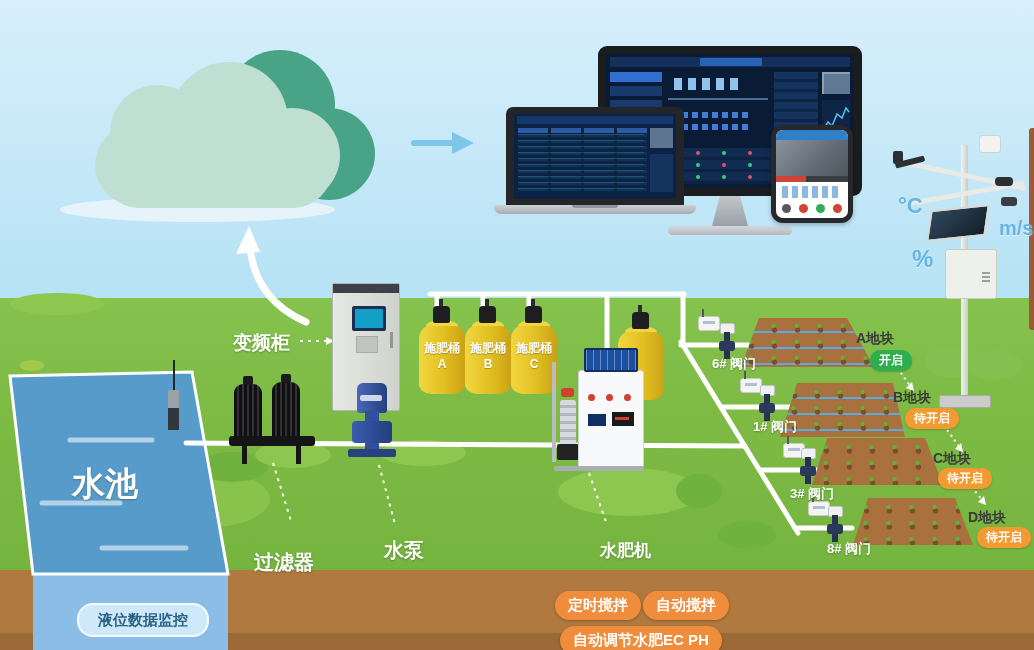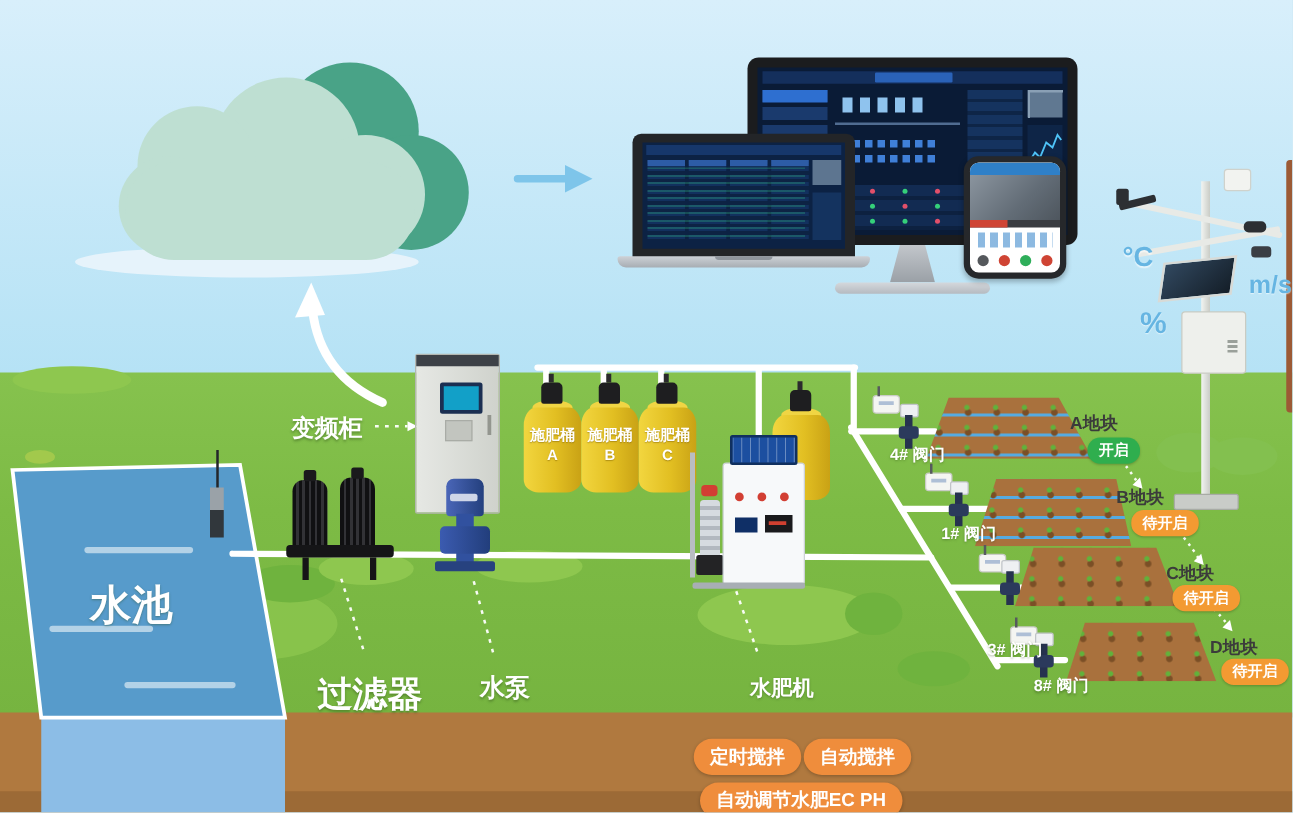--- a/index.html
+++ b/index.html
@@ -364,28 +364,29 @@
       <div class="stem"></div>
       <div class="vbody"></div>
     </div>
   <div class="rtu" style="left:808px;top:501px"></div>
   <div class="valve" style="left:827px;top:506px">
       <div class="cap"></div>
       <div class="stem"></div>
       <div class="vbody"></div>
     </div>
 
-  <div class="wlabel vlbl abs" style="left:712px;top:355px">4# 阀门</div>
+  <div class="wlabel vlbl abs" style="left:712px;top:355px">6# 阀门</div>
   <div class="wlabel vlbl abs" style="left:753px;top:418px">1# 阀门</div>
-  <div class="wlabel vlbl abs" style="left:790px;top:511px">3# 阀门</div>
+  <div class="wlabel vlbl abs" style="left:790px;top:485px">3# 阀门</div>
   <div class="wlabel vlbl abs" style="left:827px;top:540px">8# 阀门</div>
 
   <div class="wlabel abs" style="left:233px;top:330px;font-size:19px">变频柜</div>
-  <div class="wlabel abs" style="left:254px;top:537px;font-size:28px">过滤器</div>
+  <div class="wlabel abs" style="left:254px;top:549px;font-size:20px">过滤器</div>
   <div class="wlabel abs" style="left:384px;top:537px;font-size:20px">水泵</div>
   <div class="wlabel abs" style="left:600px;top:539px;font-size:17px">水肥机</div>
   <div class="wlabel abs" style="left:72px;top:462px;font-size:33px">水池</div>
 
+  <div id="pool-badge" class="abs" style="left:77px;top:603px;width:128px;height:30px">液位数据监控</div>
   <div class="pill abs" style="left:555px;top:591px">定时搅拌</div>
   <div class="pill abs" style="left:643px;top:591px">自动搅拌</div>
   <div class="pill abs" style="left:560px;top:626px">自动调节水肥EC PH</div>
 
 </div>
 
 </body></html>

